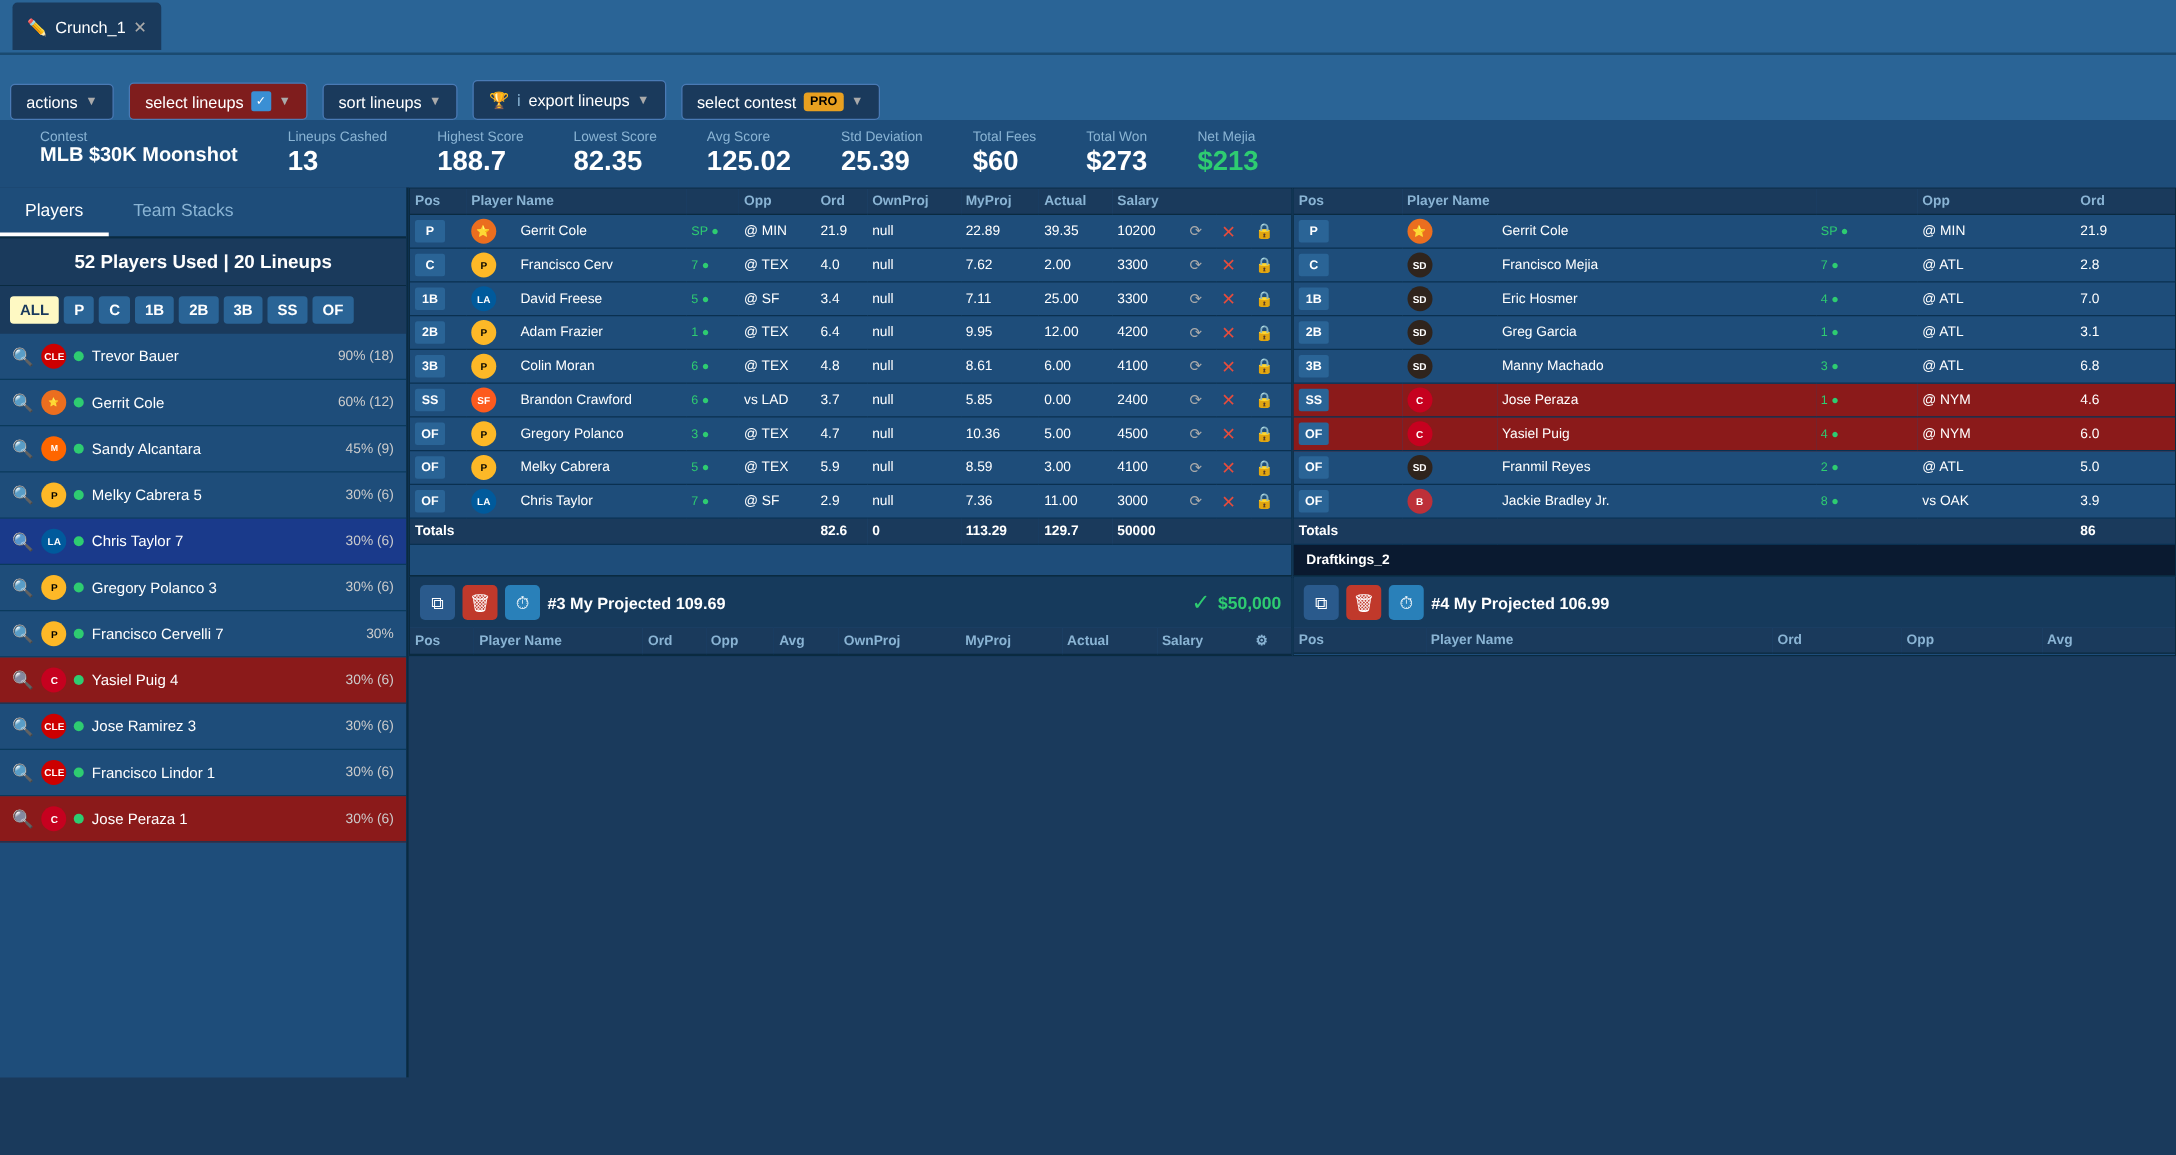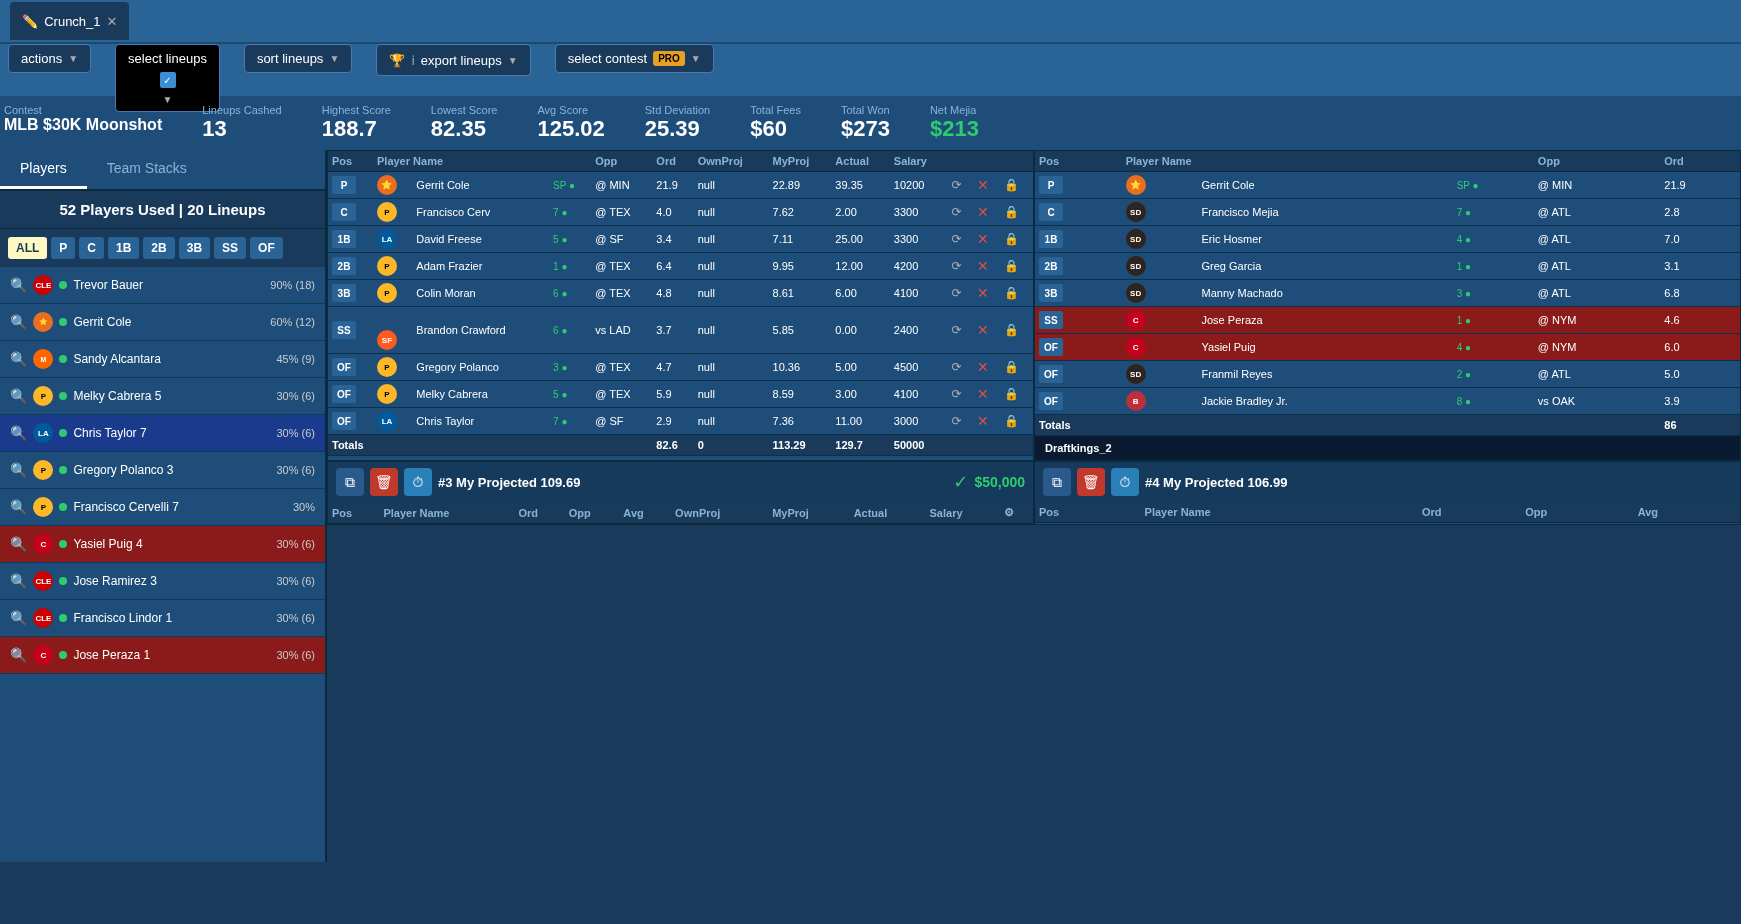--- a/index.html
+++ b/index.html
@@ -4,33 +4,33 @@
   <style>
     * { box-sizing: border-box; margin: 0; padding: 0; }
     body { font-family: Arial, sans-serif; background: #1a3a5c; color: #fff; font-size: 12px; overflow: hidden; width: 1741px; height: 924px; }
 
     
     .top-bar { background: #2a6496; height: 44px; display: flex; align-items: center; padding: 0 10px; gap: 8px; border-bottom: 2px solid #1a4a70; }
     .tab { background: #1a3a5c; color: #fff; padding: 4px 12px; border-radius: 4px 4px 0 0; font-size: 13px; display: flex; align-items: center; gap: 6px; height: 38px; }
     .tab .close { color: #aaa; cursor: pointer; }
 
     
-    .toolbar { background: #2a6496; height: 52px; display: flex; align-items: flex-start; padding: 0 8px; gap: 24px; }
+    .toolbar { background: #2a6496; height: 52px; display: flex; align-items: flex-end; padding: 0 8px; gap: 12px; }
     .btn { background: #1a3a5c; color: #fff; border: 1px solid #4a7ab5; border-radius: 4px; padding: 6px 12px; cursor: pointer; display: flex; align-items: center; gap: 6px; font-size: 13px; white-space: nowrap; }
     .btn .arrow { font-size: 10px; color: #aaa; }
     .btn-actions { background: #1a3a5c; }
-    .btn-select { background: #000000; flex-direction: column; }
+    .btn-select { background: #7f1d1d; }
     .btn-sort { background: #1a3a5c; }
     .btn-export { background: #1a3a5c; }
     .btn-contest { background: #1a3a5c; }
     .pro-badge { background: #e8a020; color: #000; font-size: 10px; font-weight: bold; padding: 2px 5px; border-radius: 3px; }
     .checkbox-blue { width: 16px; height: 16px; background: #3a8fd4; border-radius: 2px; display: inline-flex; align-items: center; justify-content: center; font-size: 10px; }
 
     
-    .stats-bar { background: #1e4d7a; padding: 8px 4px; display: flex; gap: 40px; align-items: flex-start; }
+    .stats-bar { background: #1e4d7a; padding: 8px 32px; display: flex; gap: 40px; align-items: flex-start; }
     .stat-item { display: flex; flex-direction: column; }
     .stat-label { font-size: 11px; color: #8ab4d4; }
     .stat-value { font-size: 22px; font-weight: bold; color: #fff; }
     .stat-main { font-size: 20px; font-weight: bold; }
 
     
     .content-tabs { background: #1e4d7a; display: flex; border-bottom: 2px solid #0a2a40; }
     .content-tab { padding: 10px 20px; cursor: pointer; font-size: 14px; }
     .content-tab.active { border-bottom: 3px solid #fff; color: #fff; }
     .content-tab:not(.active) { color: #8ab4d4; }
@@ -363,21 +363,21 @@
             <td>null</td>
             <td>8.61</td>
             <td>6.00</td>
             <td>4100</td>
             <td><span class="action-icon">⟳</span></td>
             <td><span class="x-icon">✕</span></td>
             <td><span class="lock-icon">🔒</span></td>
           </tr>
           <tr>
             <td><span class="pos-badge">SS</span></td>
-            <td><div class="team-logo logo-sf" style="display:inline-flex;margin-top:20px;">SF</div></td>
+            <td><div class="team-logo logo-sf" style="display:inline-flex;">SF</div></td>
             <td>Brandon Crawford</td>
             <td><span style="color:#2ecc71;font-size:10px;">6 ●</span></td>
             <td>vs LAD</td>
             <td>3.7</td>
             <td>null</td>
             <td>5.85</td>
             <td>0.00</td>
             <td>2400</td>
             <td><span class="action-icon">⟳</span></td>
             <td><span class="x-icon">✕</span></td>

